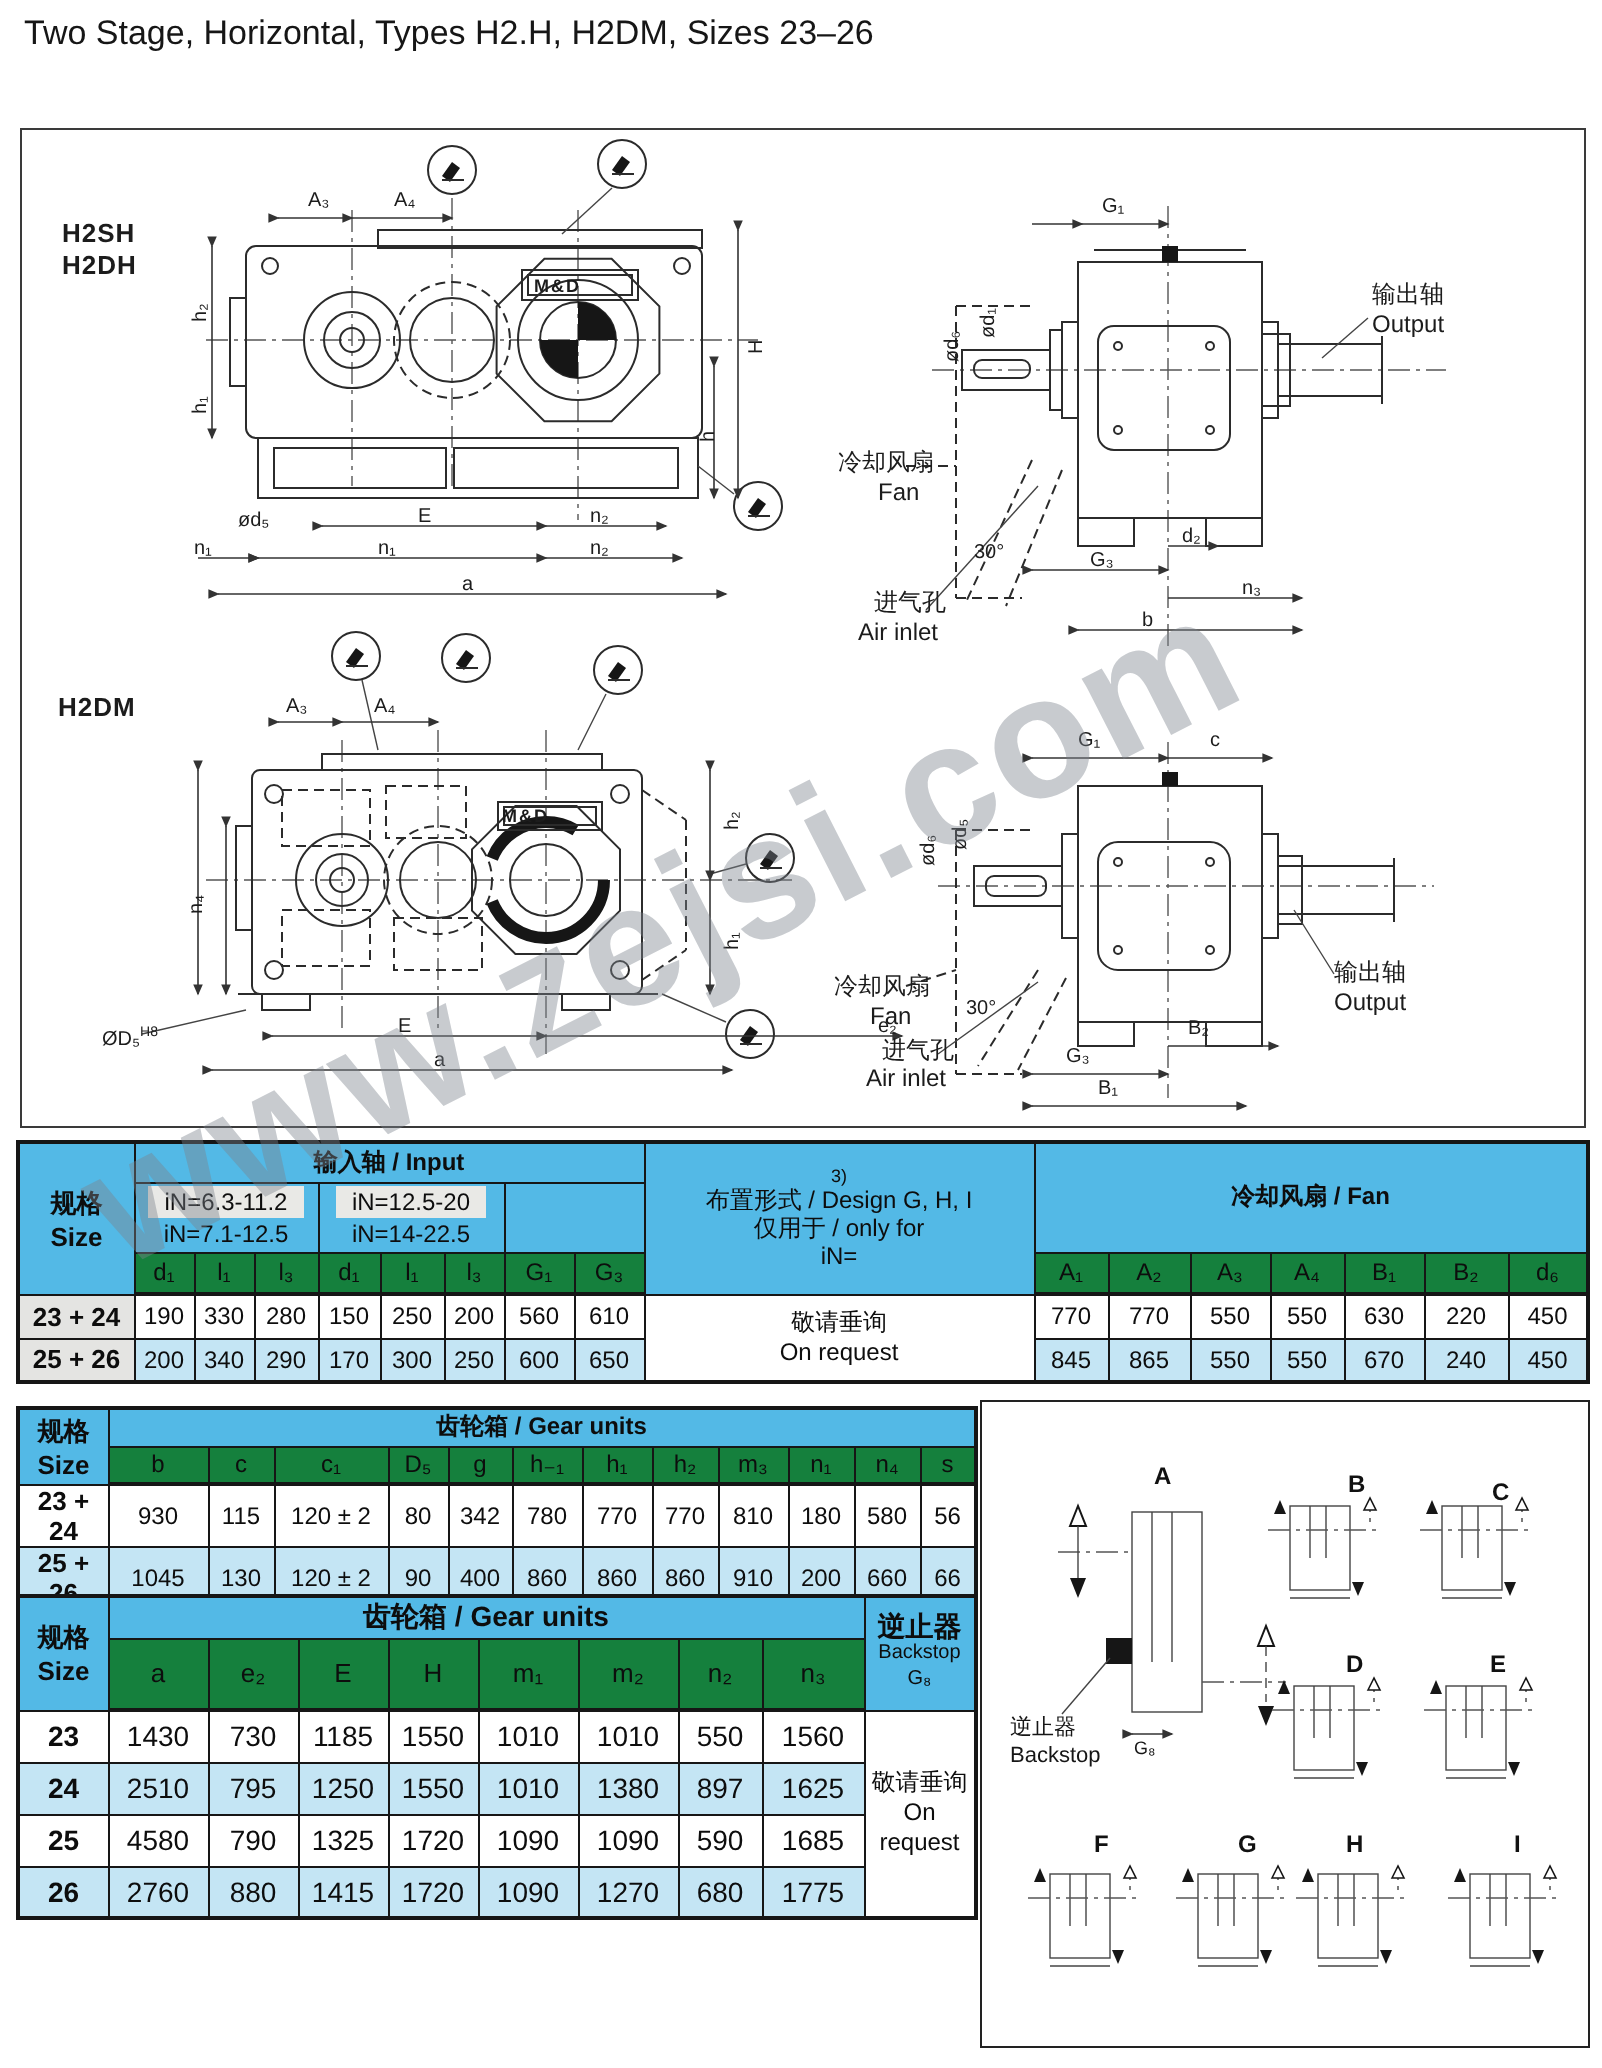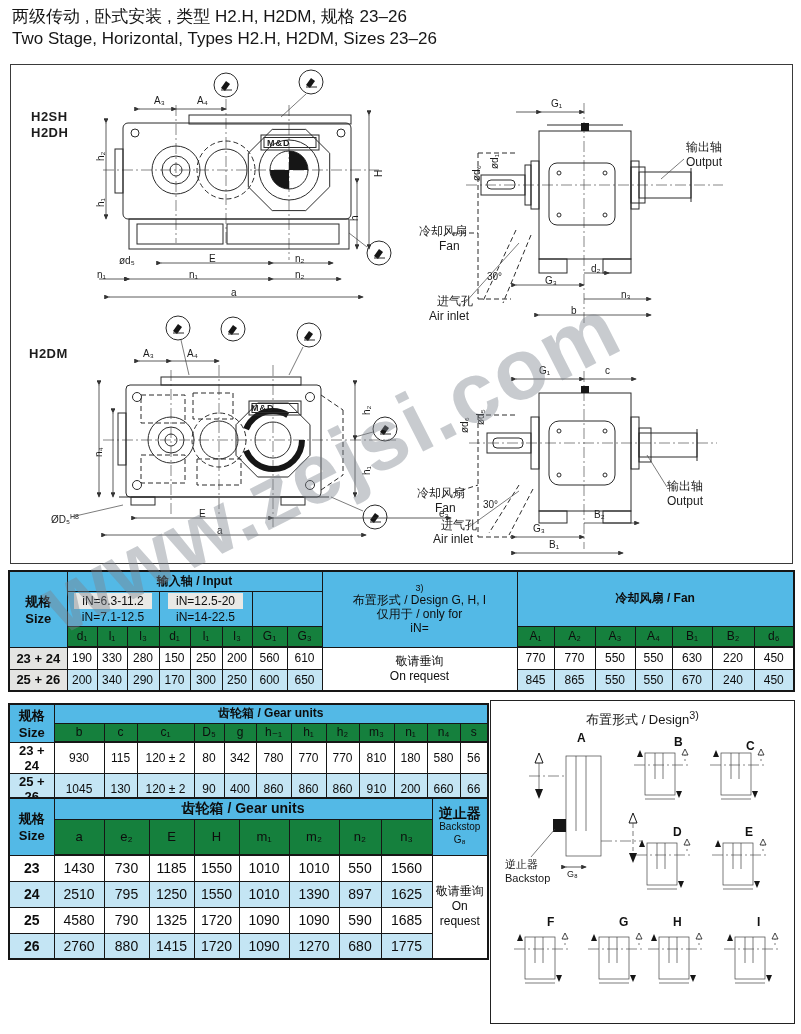--- a/index.html
+++ b/index.html
@@ -57,21 +57,20 @@
   .dp-letter{position:absolute;font-size:12px;font-weight:bold;color:#111;}
   .dp-bk{position:absolute;font-size:11px;color:#161616;line-height:14px;}
   .dp-g8{position:absolute;font-size:9px;color:#161616;}
 </style>
 </head>
 <body>
 
 <div class="page">
 
   <div class="title">
-    <div>两级传动 , 卧式安装 , 类型 H2.H, H2DM, 规格 23–26</div>
     <div>Two Stage, Horizontal, Types H2.H, H2DM, Sizes 23–26</div>
   </div>
 
   <div class="drawbox">
     <svg width="781" height="498" viewBox="0 0 781 498">
       <defs>
         <marker id="ar" markerWidth="7" markerHeight="6" refX="6" refY="3" orient="auto">
           <path d="M0,0 L7,3 L0,6 z" fill="#333"></path>
         </marker>
         <g id="sym">
@@ -563,21 +562,21 @@
           <div>request</div>
         </td>
       </tr>
       <tr class="rB" style="height:26px">
         <td class="size">24</td>
         <td>2510</td>
         <td>795</td>
         <td>1250</td>
         <td>1550</td>
         <td>1010</td>
-        <td>1390</td>
+        <td>1380</td>
         <td>897</td>
         <td>1625</td>
       </tr>
       <tr class="rA" style="height:26px">
         <td class="size">25</td>
         <td>4580</td>
         <td>790</td>
         <td>1325</td>
         <td>1720</td>
         <td>1090</td>
@@ -594,23 +593,20 @@
         <td>1090</td>
         <td>1270</td>
         <td>680</td>
         <td>1775</td>
       </tr>
     </tbody>
       </table>
   </div>
 
   <div class="designpanel">
-    <div class="dp-title">
-      <span>布置形式 / Design</span><sup>3)</sup>
-    </div>
     <svg width="303" height="322" viewBox="0 0 303 322">
 
       <g>
         <rect x="75" y="55" width="35" height="100" class="thin"></rect>
         <line x1="85" y1="55" x2="85" y2="130" class="thin"></line>
         <line x1="95" y1="55" x2="95" y2="130" class="thin"></line>
         <line x1="38" y1="75" x2="75" y2="75" class="cl"></line>
         <polygon points="44,62 48,52 52,62" fill="#fff" stroke="#161616" stroke-width="1"></polygon>
         <line x1="48" y1="62" x2="48" y2="88" class="thin"></line>
         <polygon points="44,88 52,88 48,98" fill="#161616"></polygon>

